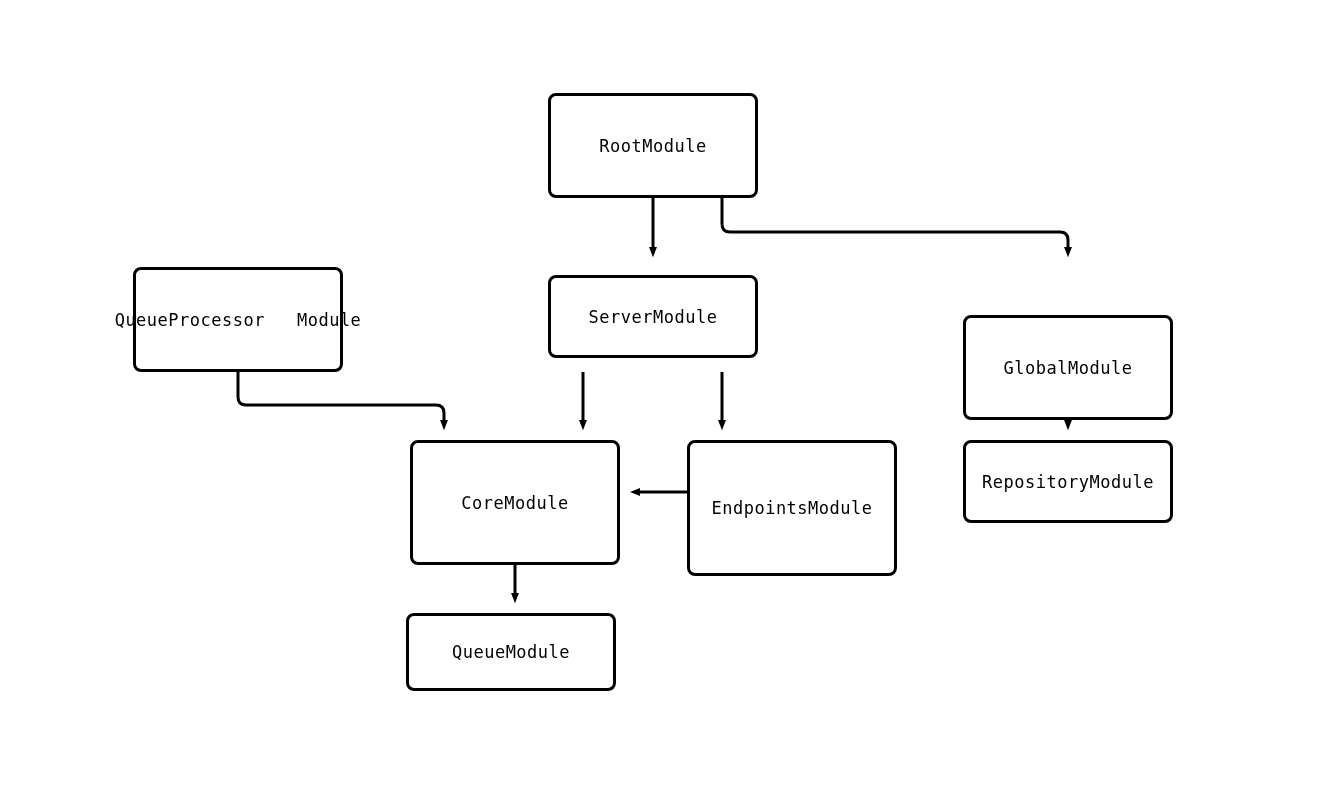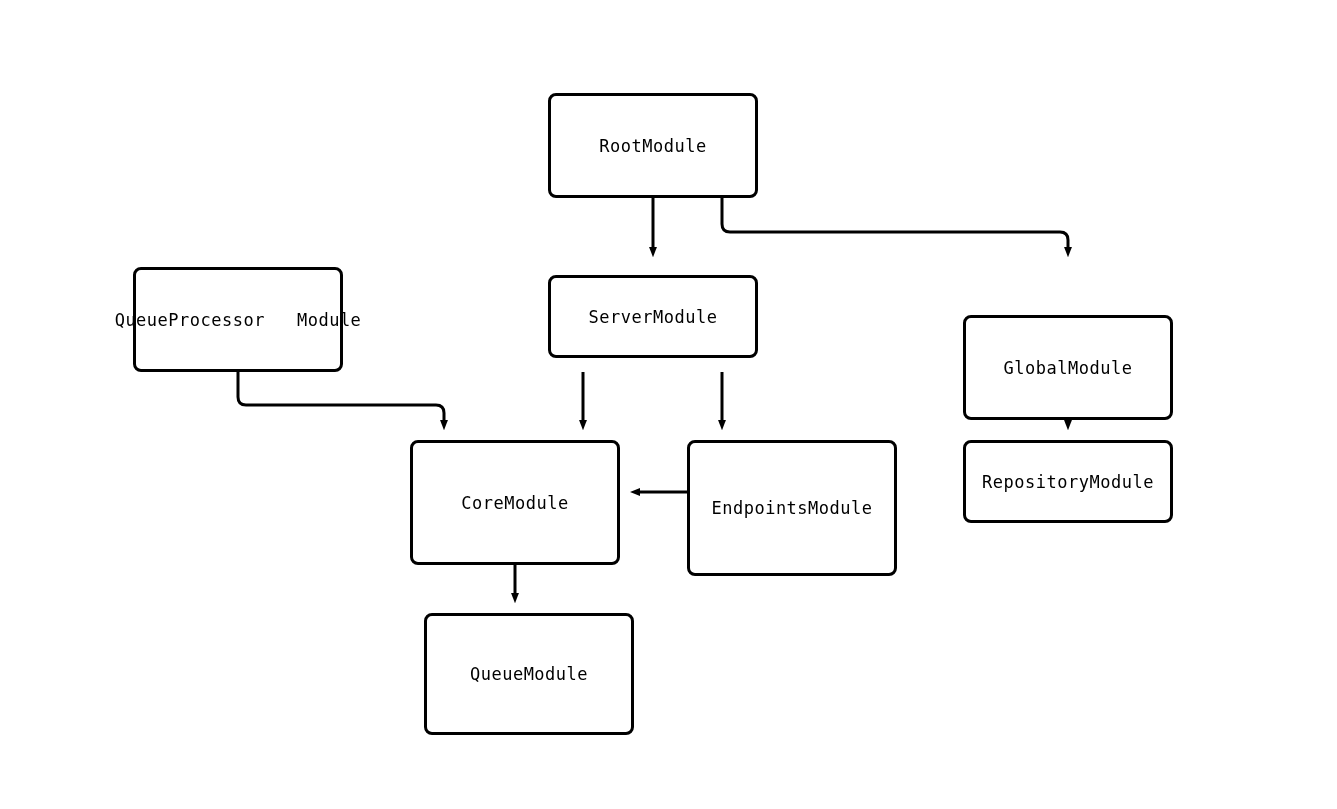--- a/index.html
+++ b/index.html
@@ -104,18 +104,18 @@
   <div class="node" style="left:687px; top:440px; width:210px; height:136px;">
     <span class="node-line">Endpoints</span>
     <span class="node-line">Module</span>
   </div>
 
   <div class="node" style="left:963px; top:440px; width:210px; height:83px;">
     <span class="node-line">Repository</span>
     <span class="node-line">Module</span>
   </div>
 
-  <div class="node" style="left:424px; top:613px; width:210px; height:122px;">
+  <div class="node" style="left:406px; top:613px; width:210px; height:78px;">
     <span class="node-line">Queue</span>
     <span class="node-line">Module</span>
   </div>
 
 </div>
 
 </body></html>

